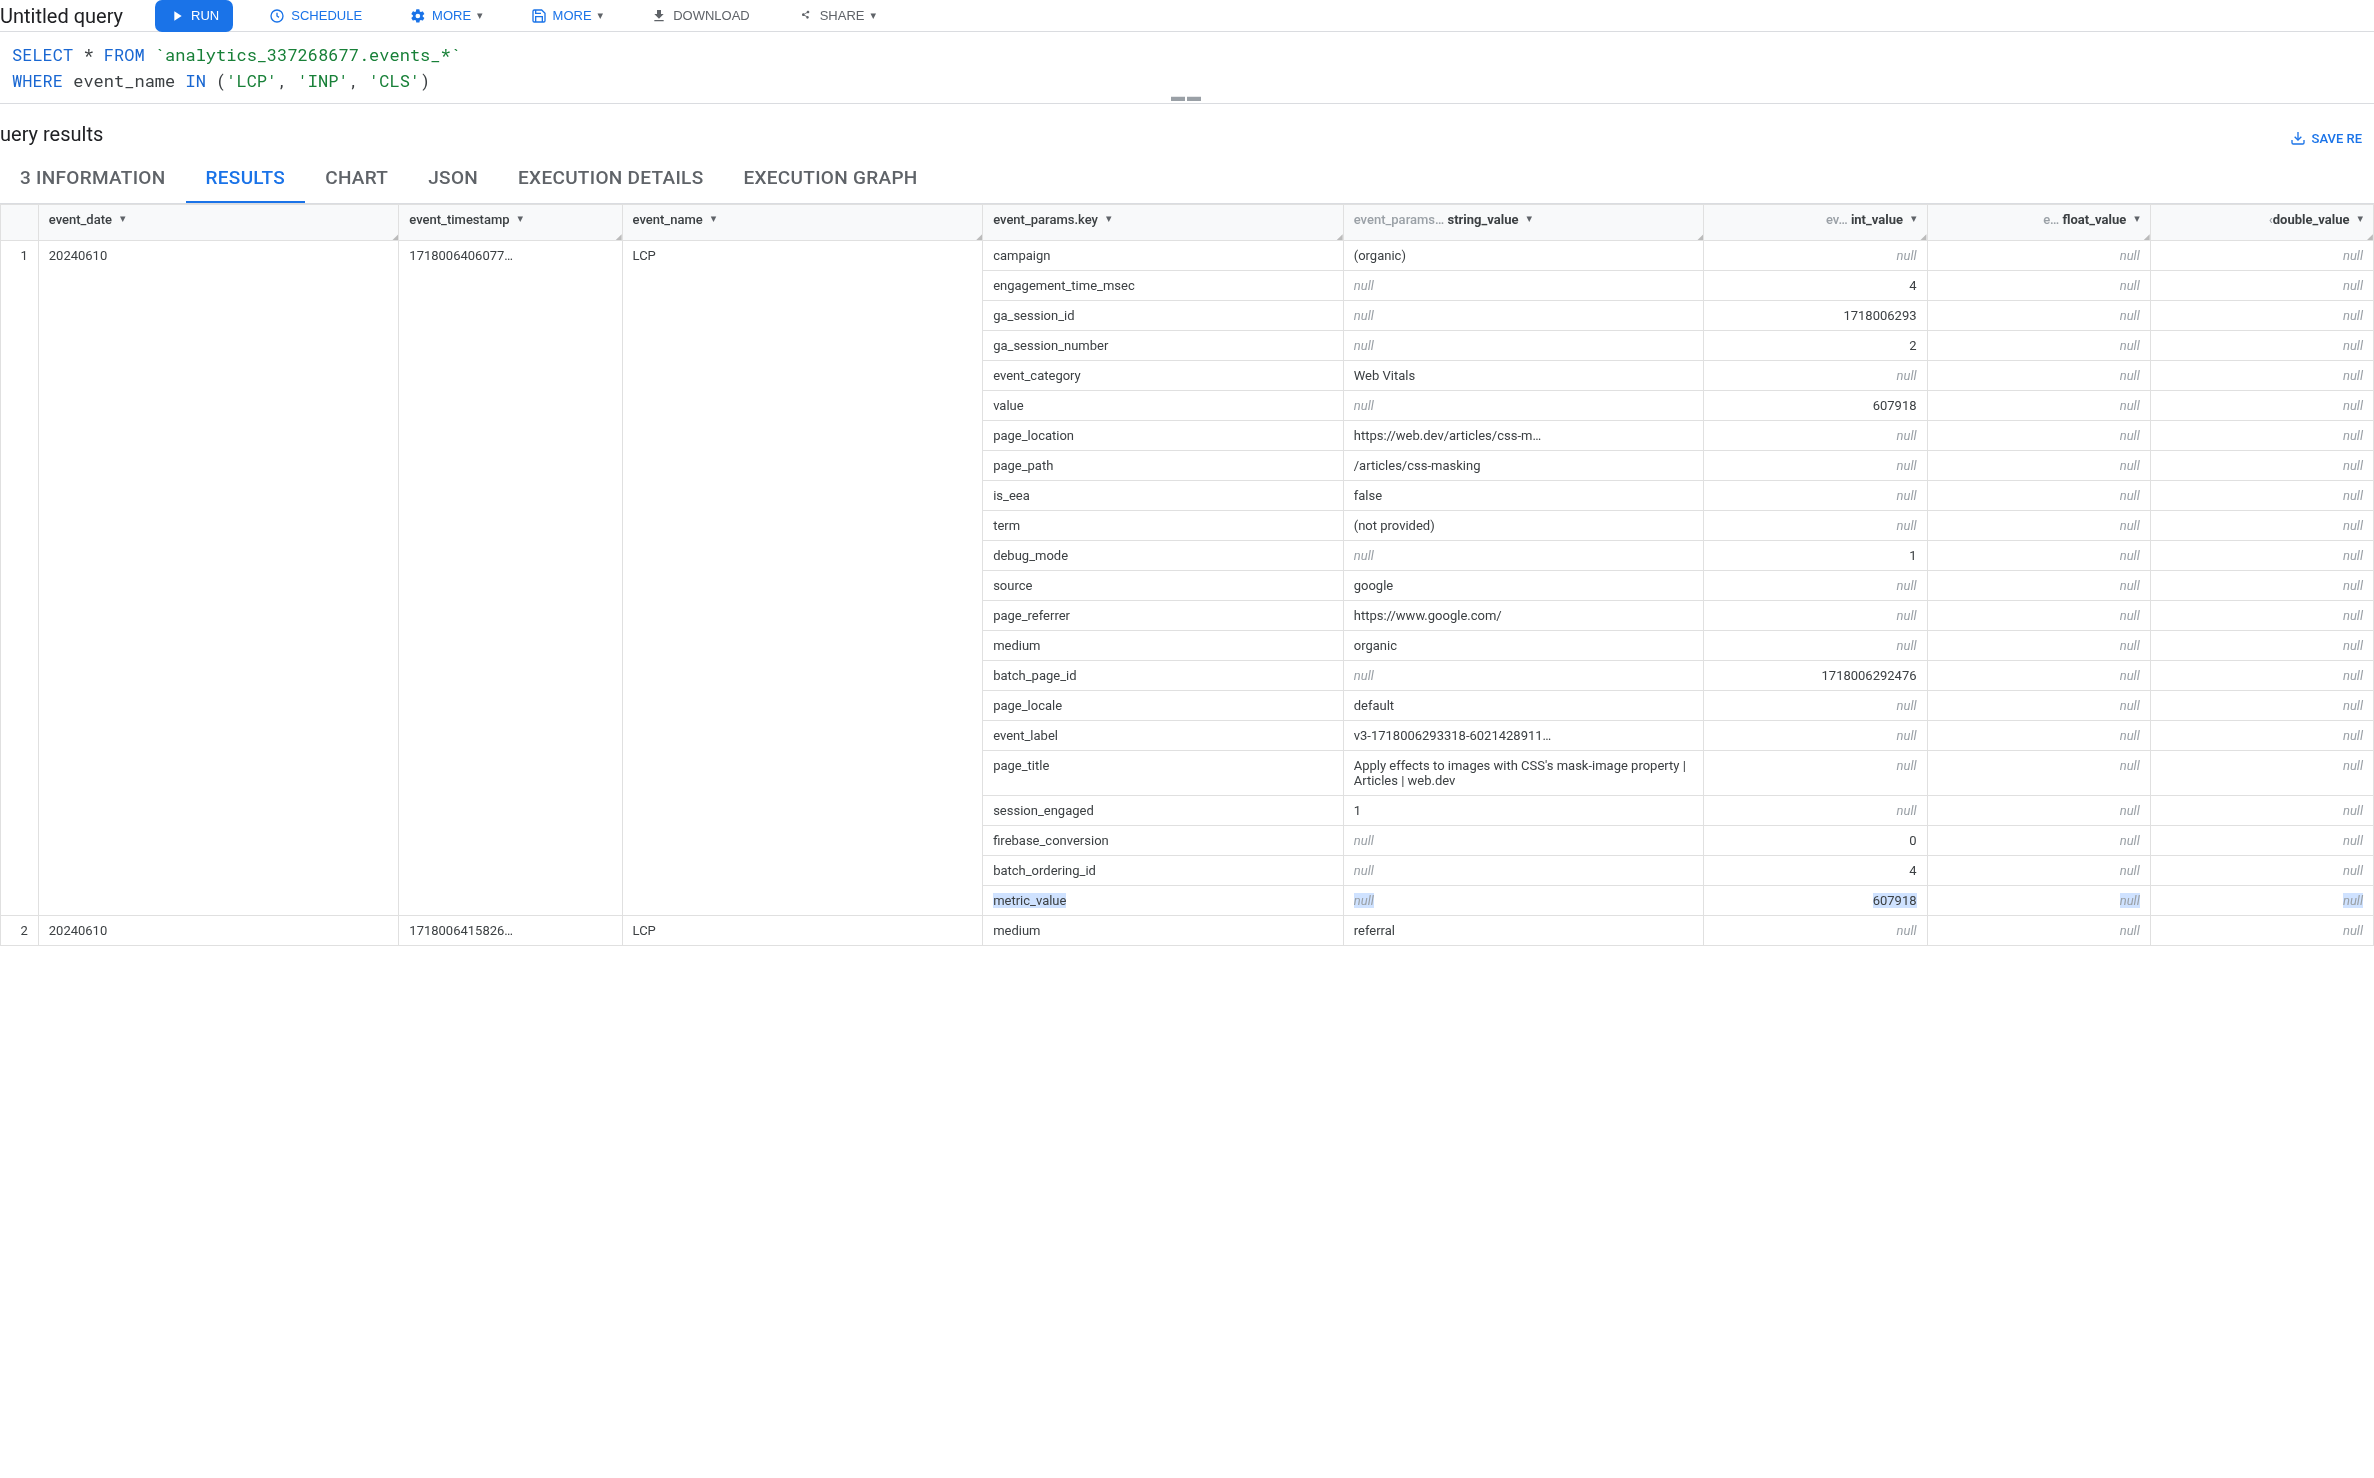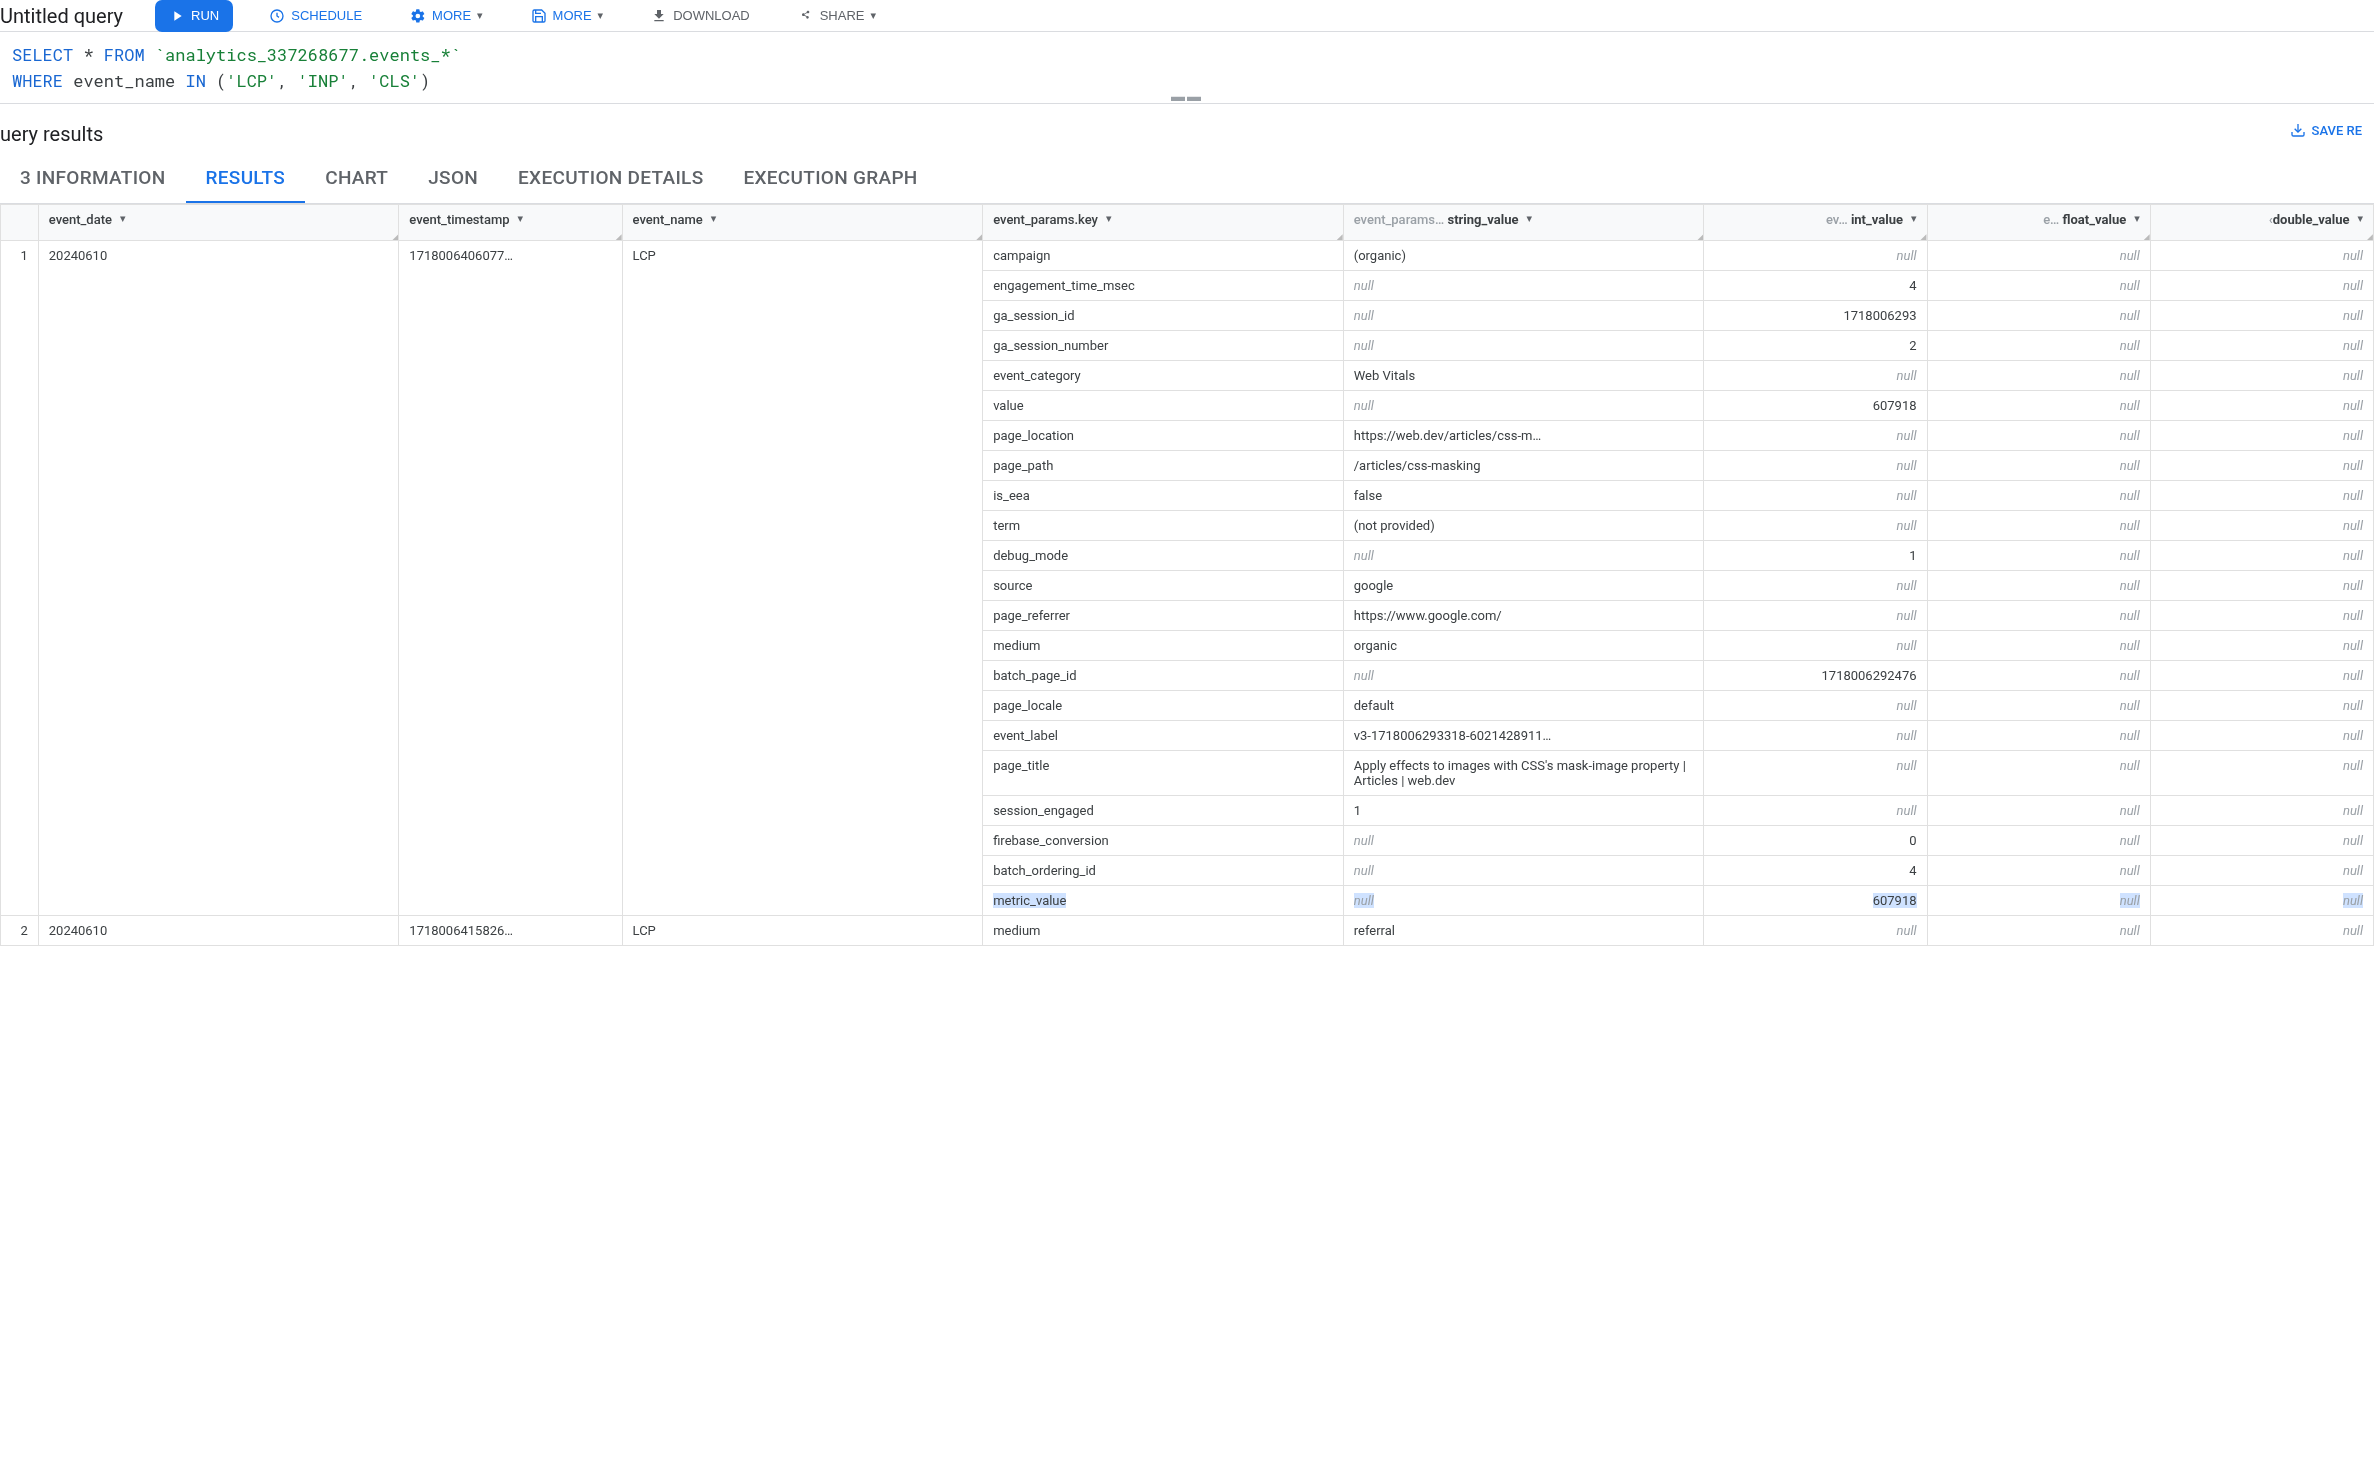--- a/index.html
+++ b/index.html
@@ -60,21 +60,21 @@
   text-align: center;
   padding: 2px 0;
   color: #9aa0a6;
   font-size: 14px;
   letter-spacing: 2px;
   margin-top: -18px;
 }
 .results-header {
   display: flex;
   justify-content: space-between;
-  align-items: flex-start;
+  align-items: flex-end;
   padding: 16px 12px 8px 0;
 }
 .results-title {
   font-size: 20px;
   font-weight: 400;
   color: #202124;
 }
 .save-results {
   color: #1a73e8;
   font-weight: 500;

